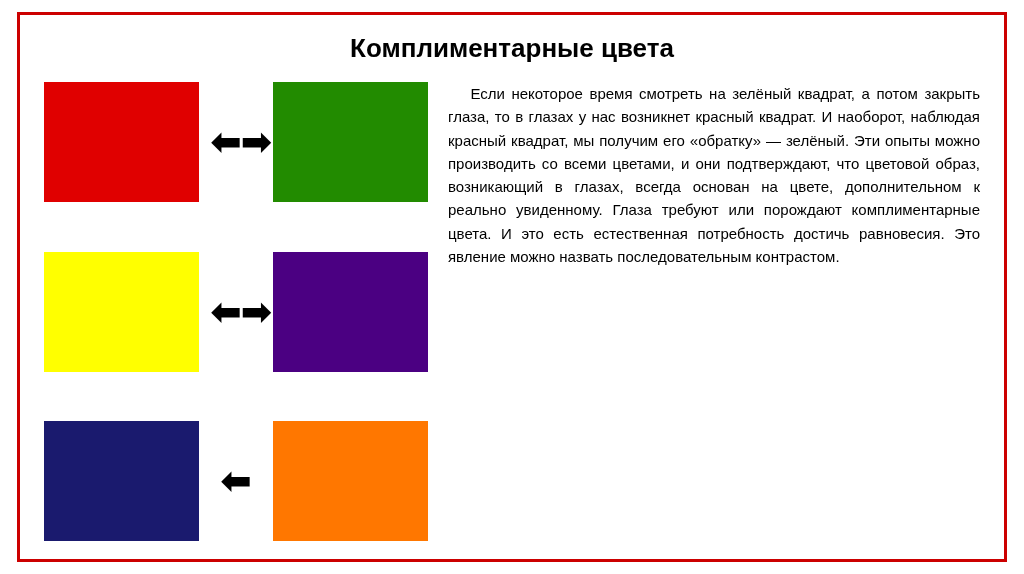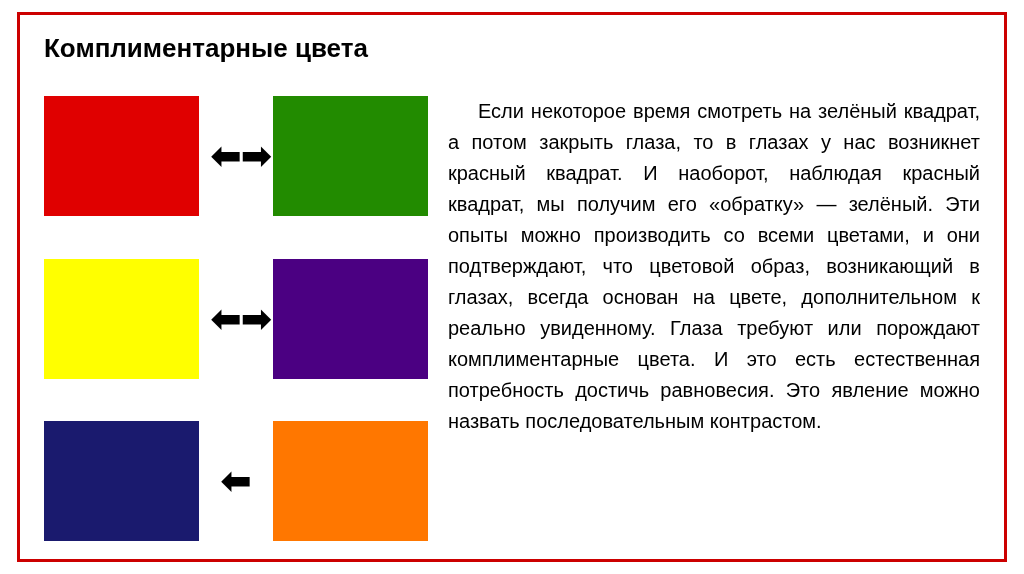--- a/index.html
+++ b/index.html
@@ -18,23 +18,24 @@
       width: 990px;
       height: 550px;
       border: 3px solid #cc0000;
       background: #fff;
       display: flex;
       flex-direction: column;
       padding: 18px 24px 18px 24px;
     }
 
     .slide-title {
+      text-align: center;
       font-size: 26px;
       font-weight: bold;
-      margin-bottom: 32px;
+      margin-bottom: 18px;
       color: #000;
     }
 
     .slide-content {
       display: flex;
       flex-direction: row;
       flex: 1;
       gap: 10px;
     }
 
@@ -64,21 +65,21 @@
       color: #000;
       font-weight: bold;
       flex-shrink: 0;
       width: 50px;
       text-align: center;
       line-height: 1;
     }
 
     .text-block {
       flex: 1;
-      font-size: 20px;
+      font-size: 15px;
       line-height: 1.55;
       color: #000;
       text-align: justify;
       padding-left: 10px;
     }
 
     .text-block p {
       text-indent: 1.5em;
     }
   </style>

